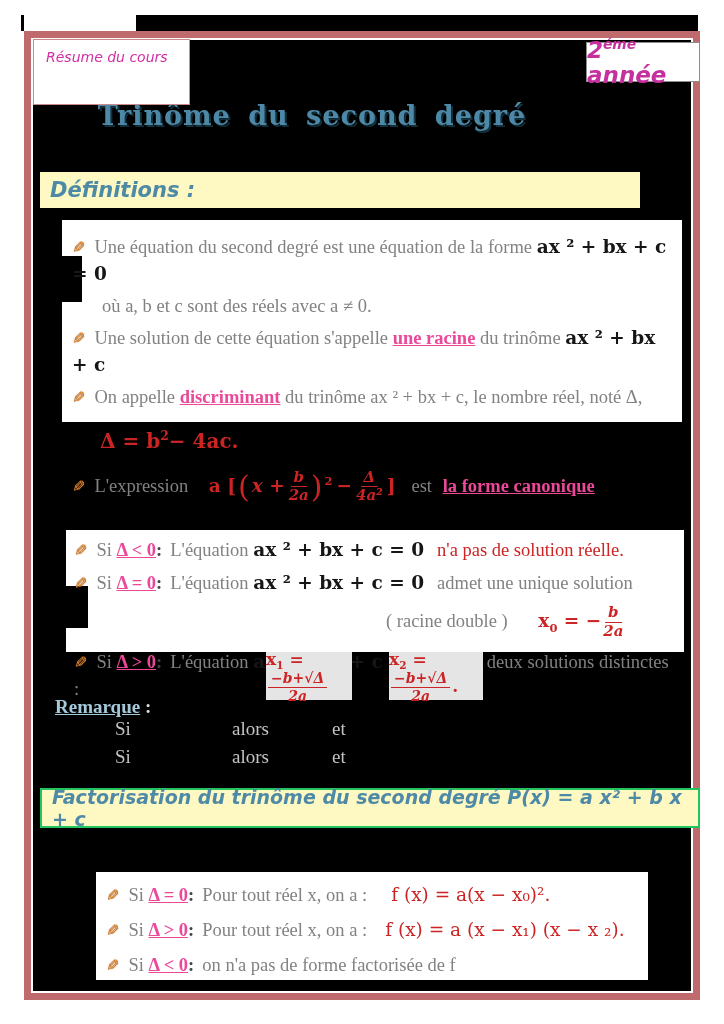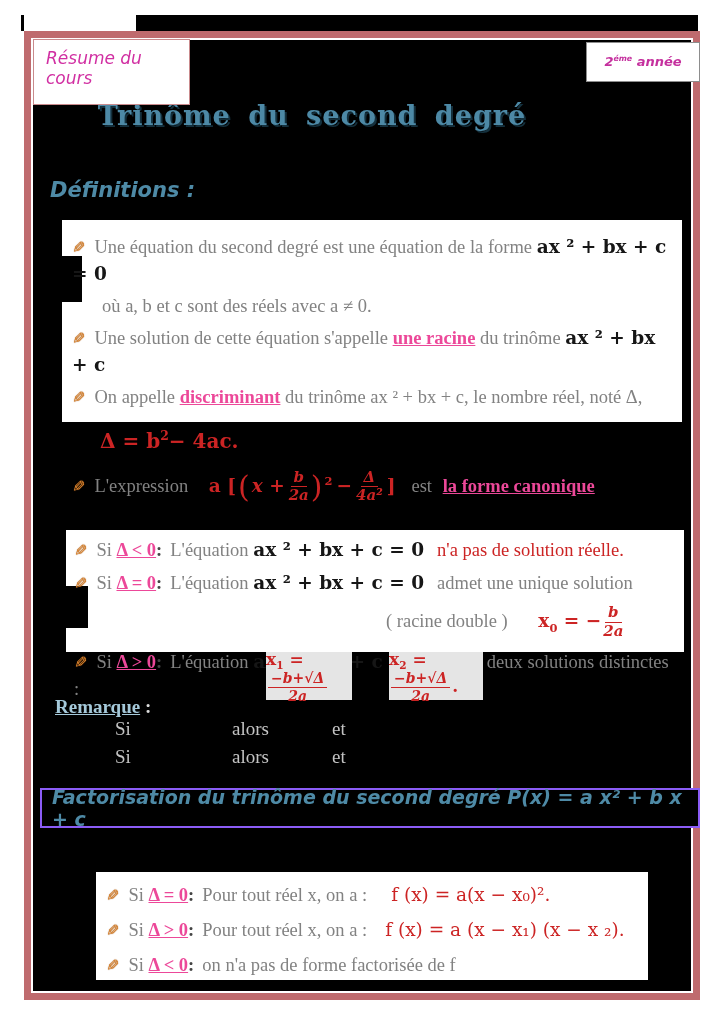--- a/index.html
+++ b/index.html
@@ -11,37 +11,37 @@
   .top-mark{left:21px;top:15px;width:3px;height:16px;background:#000;}
   .top-bar{left:136px;top:15px;width:562px;height:16px;background:#000;}
 
   
   .frame{left:24px;top:31px;width:676px;height:969px;background:#bf6b6e;padding:7px;box-sizing:border-box;}
   .frame-inner{width:100%;height:100%;background:#000;border:2px solid #fff;box-sizing:border-box;}
 
   
   .resume-box{left:33px;top:39px;width:157px;height:66px;background:#fff;z-index:6;
               padding:8px 6px 0 12px;box-sizing:border-box;border:1px solid #c98a8c;}
-  .resume-text{color:#d12fa2;font-family:"DejaVu Sans",sans-serif;font-style:italic;font-size:17px;}
+  .resume-text{color:#d12fa2;font-family:"DejaVu Sans",sans-serif;font-style:italic;font-size:14px;}
   .year-box{left:586px;top:42px;width:112px;height:38px;background:#fff;z-index:6;border:1px solid #8d8d8d;
             display:flex;align-items:center;justify-content:center;}
-  .year-text{color:#c5309e;font-family:"DejaVu Sans",sans-serif;font-style:italic;font-weight:bold;font-size:13px;}
+  .year-text{color:#c5309e;font-family:"DejaVu Sans",sans-serif;font-style:italic;font-weight:bold;font-size:23px;}
   .year-text sup{font-size:60%;}
 
   .title{left:24px;top:100px;width:576px;text-align:center;z-index:5;
          font-family:"DejaVu Serif",serif;font-weight:bold;font-size:27px;color:#4d89a6;
          letter-spacing:1px;word-spacing:7px;text-shadow:2px 2px 0 #14303d;}
 
   
-  .banner{background:#000000;color:#4e8aa6;z-index:5;display:flex;align-items:center;
+  .banner{background:#fef9c3;color:#4e8aa6;z-index:5;display:flex;align-items:center;
           font-family:"DejaVu Sans",sans-serif;font-style:italic;font-weight:bold;
           padding:0 10px;box-sizing:border-box;}
   .banner1{left:40px;top:172px;width:600px;height:36px;font-size:21px;}
   .banner2{left:40px;top:450px;width:606px;height:38px;font-size:19px;border:2px solid #fff;}
-  .banner3{left:40px;top:788px;width:660px;height:40px;font-size:19px;border:2px solid #8b5cf6;}
+  .banner3{left:40px;top:788px;width:660px;height:40px;font-size:19px;border:2px solid #22c55e;}
 
   
   .white-box{background:#fff;z-index:5;box-sizing:border-box;font-size:18.5px;color:#828282;line-height:26px;}
   .box1{left:62px;top:220px;width:620px;height:202px;padding:8px 8px 10px 10px;}
   .box2{left:66px;top:530px;width:618px;height:122px;padding:5px 8px 5px 8px;}
   .box3{left:96px;top:872px;width:552px;height:108px;padding:8px 6px 8px 10px;}
   .notch{position:absolute;background:#000;left:-1px;}
   .notch1{top:36px;width:21px;height:46px;}
   .notch2{top:56px;width:23px;height:42px;}
 

